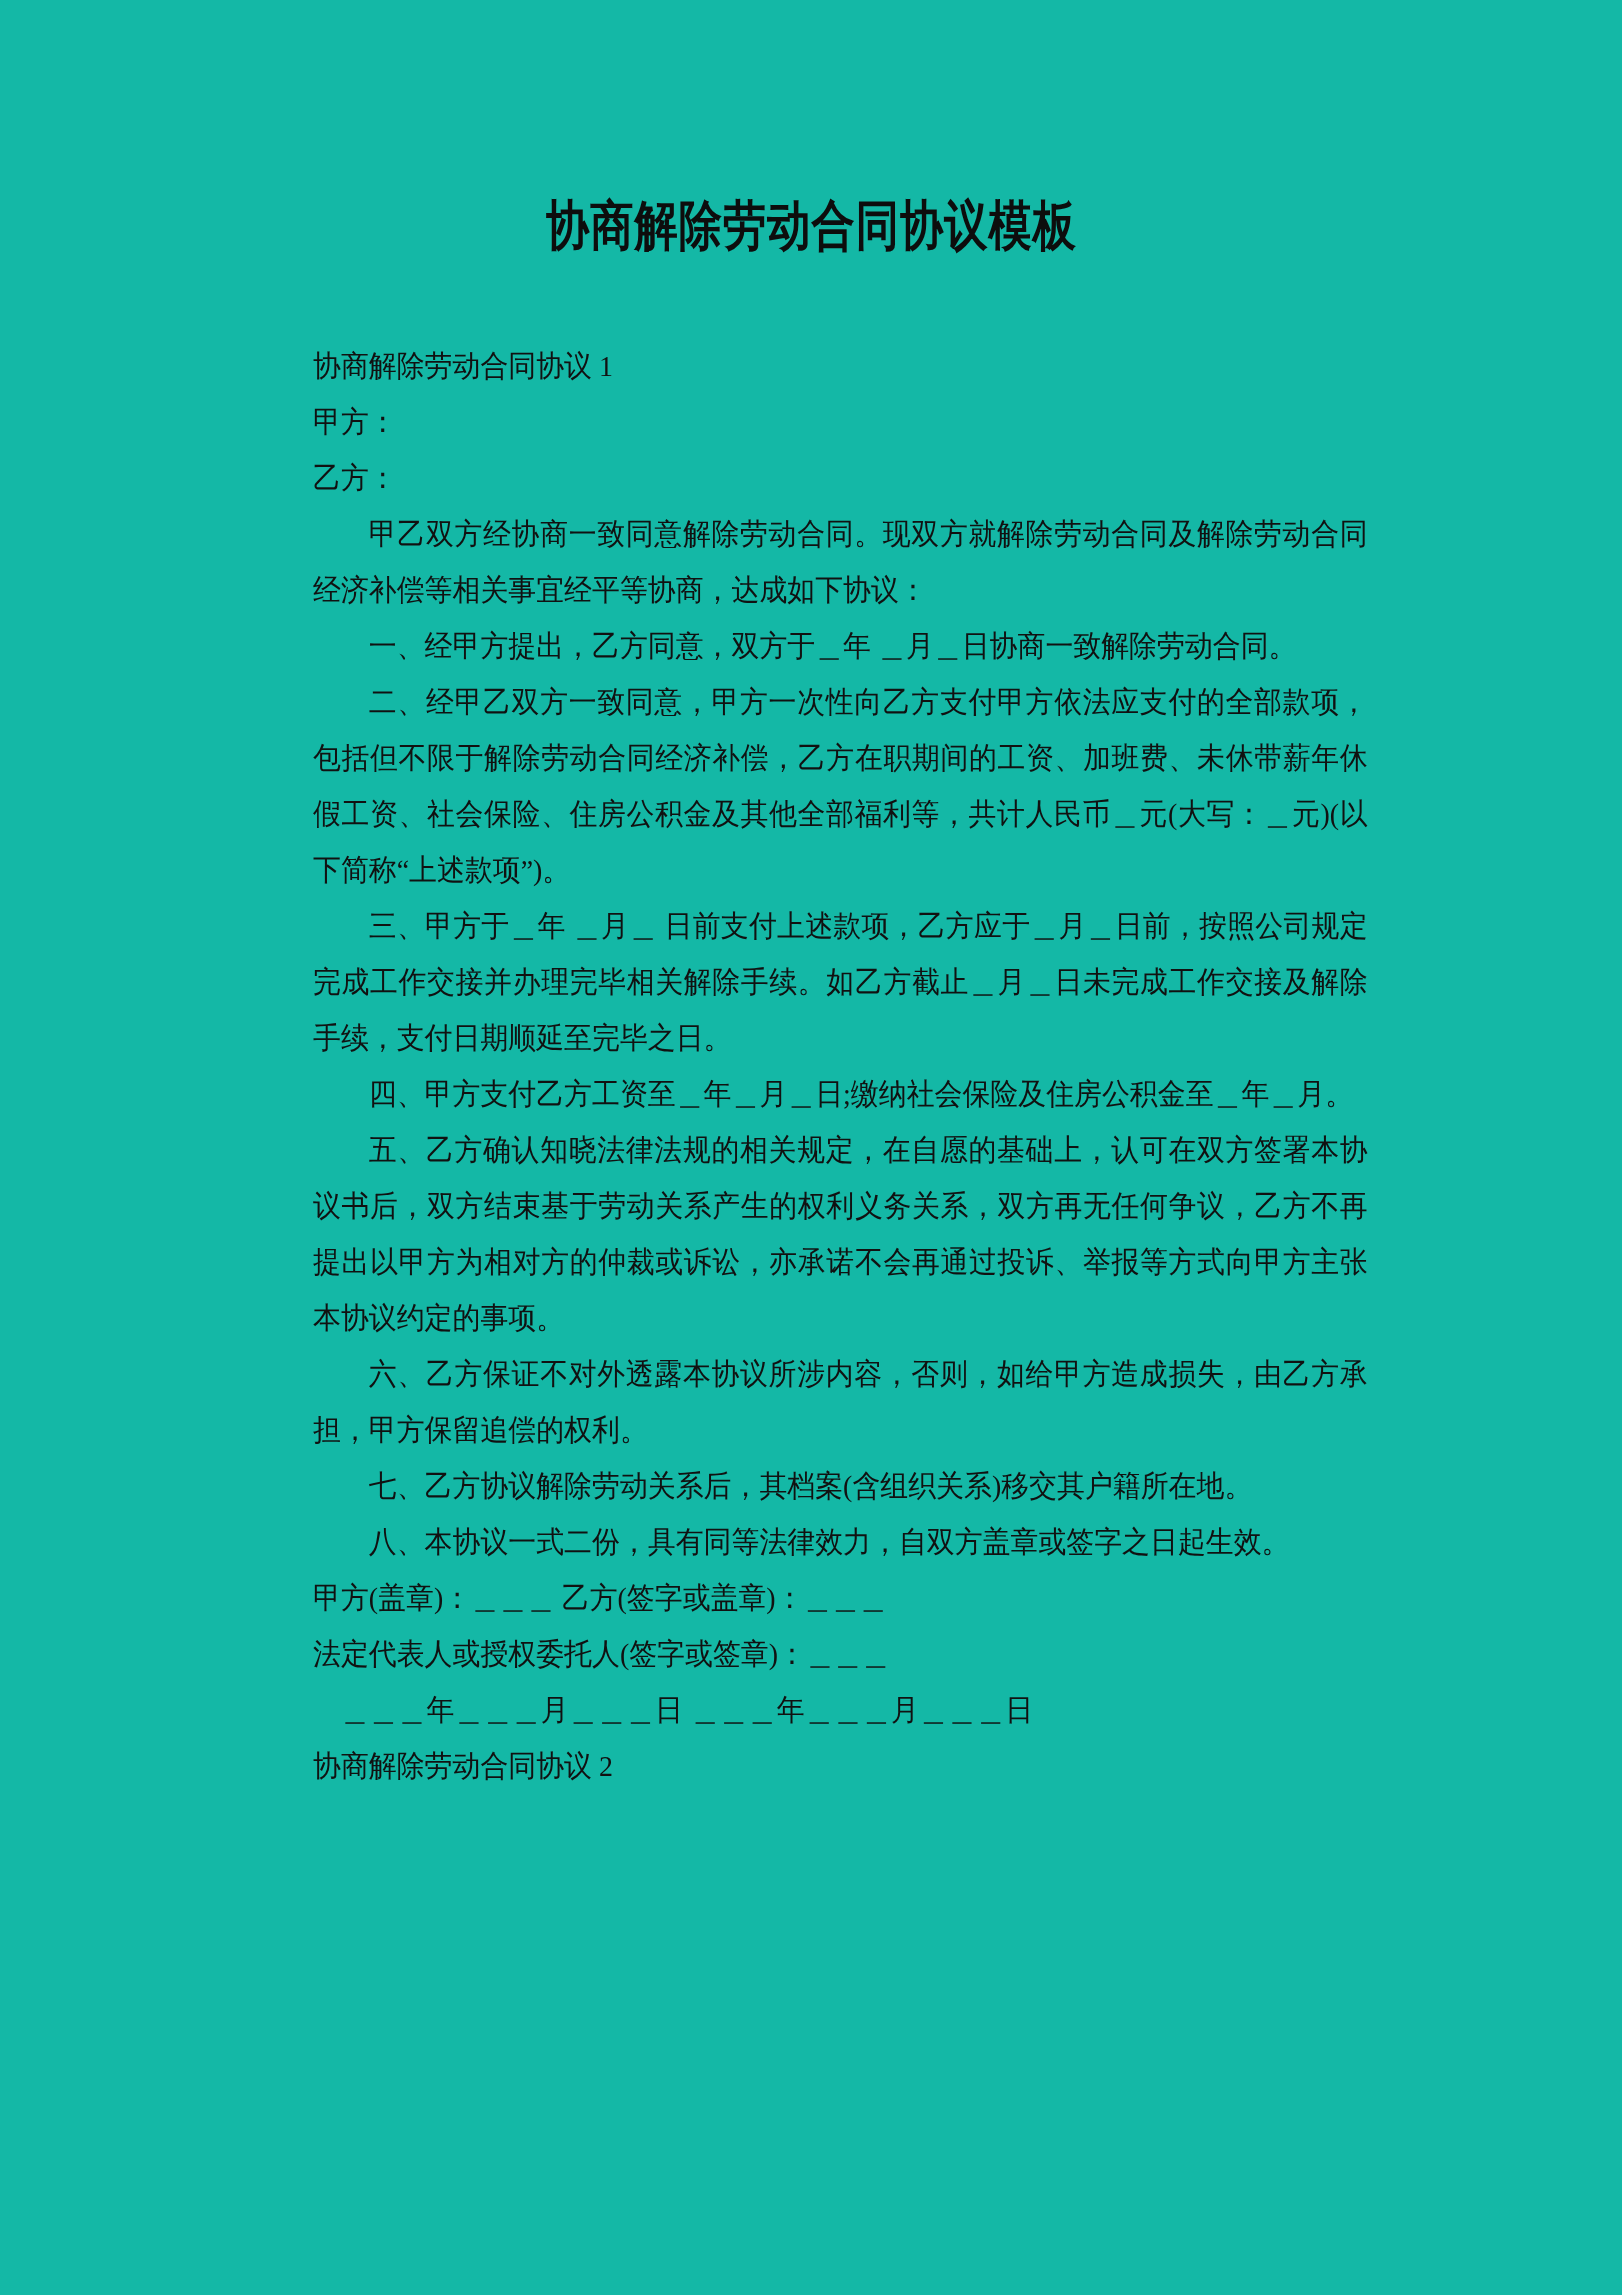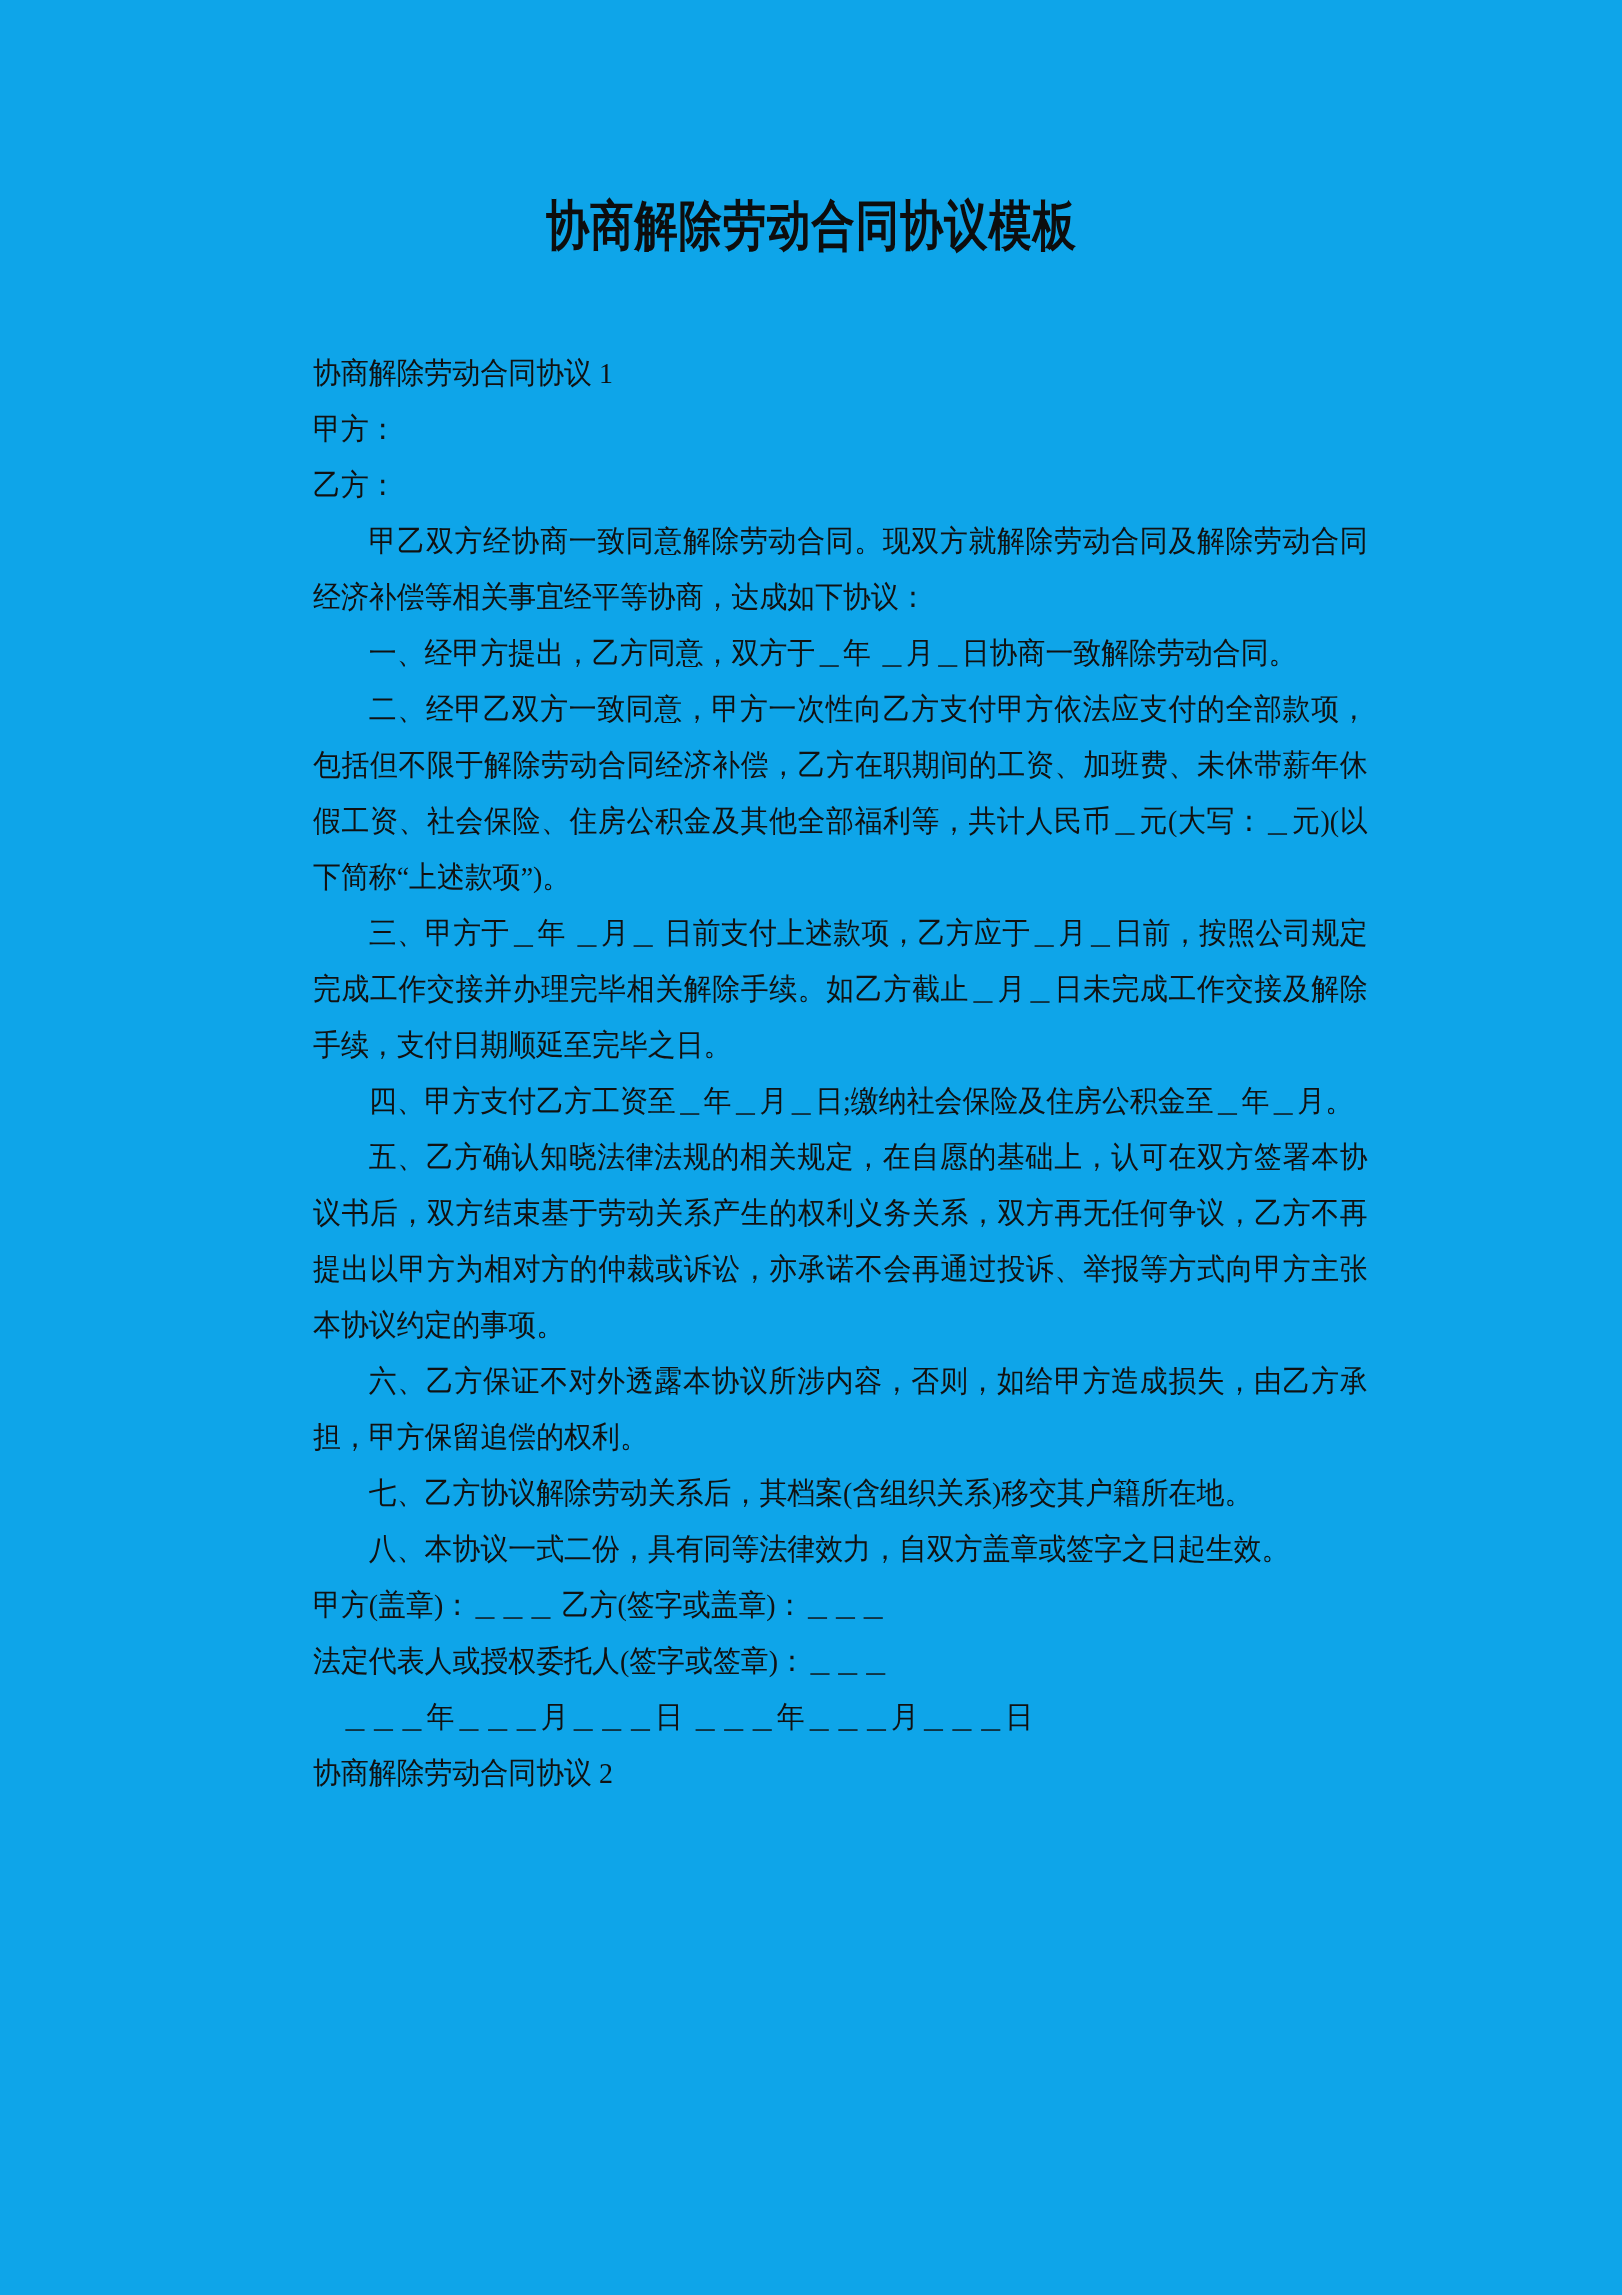--- a/index.html
+++ b/index.html
@@ -12,21 +12,21 @@
     height: 2295px;
     font-family: "Liberation Serif", "DejaVu Serif", serif;
     color: #111111;
     -webkit-font-smoothing: antialiased;
   }
 
   #page {
     position: relative;
     width: 1623px;
     height: 2295px;
-    background: #0ea5e9;
+    background: #14b8a6;
     box-sizing: border-box;
     padding: 0;
     overflow: hidden;
   }
 
   
   .doc-title {
     position: absolute;
     left: 0;
     top: 196px;
@@ -39,21 +39,21 @@
     line-height: 1.1;
     color: #0d0d0d;
     transform: scaleX(0.80);
     transform-origin: center top;
   }
 
   
   .doc-body {
     position: absolute;
     left: 313px;
-    top: 345px;
+    top: 338px;
     width: 1055px;
   }
 
   .para {
     font-size: 30px;
     line-height: 56px;
     color: #111111;
     margin: 0 0 0 0;
     text-align: justify;
     text-justify: inter-character;

